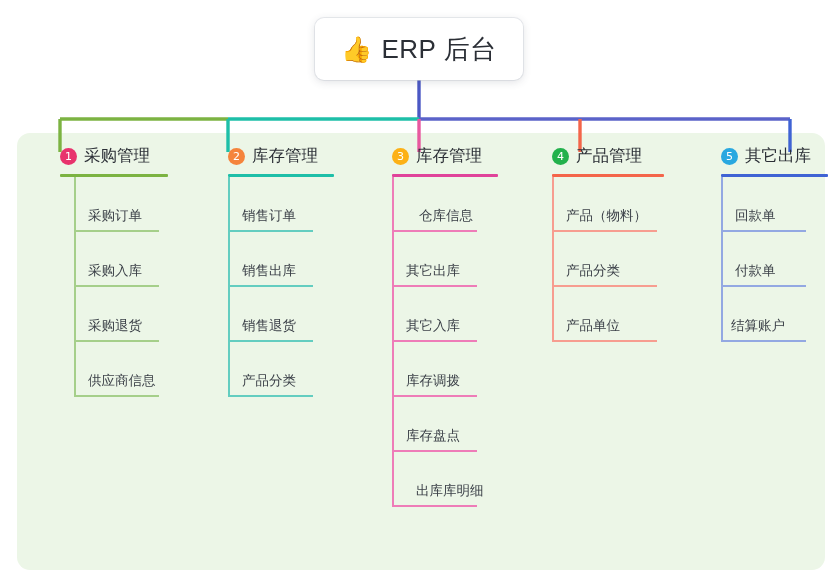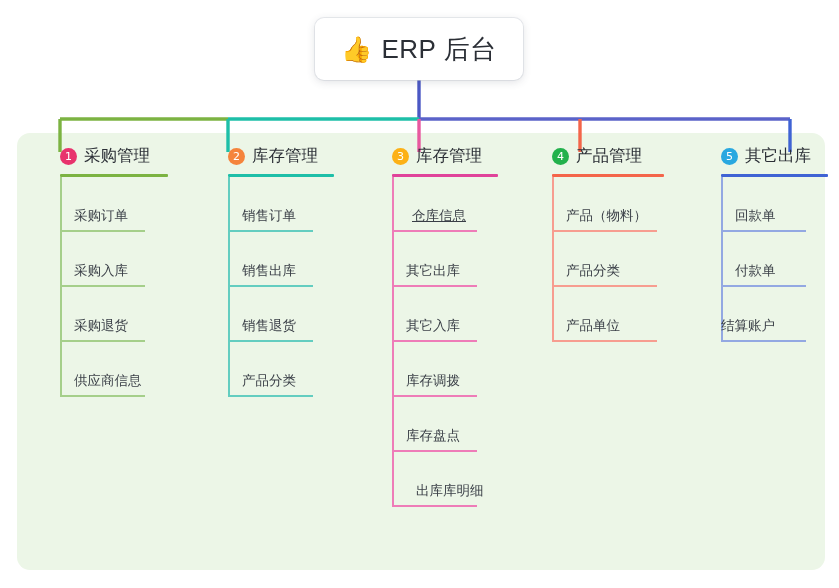--- a/index.html
+++ b/index.html
@@ -92,21 +92,21 @@
     <span class="root-title">ERP 后台</span>
   </div>
 
   <div id="columns-host">
       <div class="col" style="left: 39px;">
         <div class="col-head">
           <span class="badge" style="background: rgb(232, 51, 109);">1</span>
           <span class="head-label">采购管理</span>
         </div>
         <div class="head-rule" style="background: rgb(124, 179, 66); width: 108px; margin-left: 21px;"></div>
-        <div class="items" style="margin-left: 21px; position: relative;">
+        <div class="items" style="margin-left: 35px; position: relative;">
           <div class="item">
             <div style="position: absolute; left: 0px; top: 0px; bottom: 0px; width: 1.6px; background: rgb(165, 207, 138);"></div>
             <div class="item-text" style="left: 14px;">采购订单</div>
             <div class="item-rule" style="left: 0px; width: 85px; background: rgb(165, 207, 138);"></div>
           </div>
           <div class="item">
             <div style="position: absolute; left: 0px; top: 0px; bottom: 0px; width: 1.6px; background: rgb(165, 207, 138);"></div>
             <div class="item-text" style="left: 14px;">采购入库</div>
             <div class="item-rule" style="left: 0px; width: 85px; background: rgb(165, 207, 138);"></div>
           </div>
@@ -153,21 +153,21 @@
       </div>
       <div class="col" style="left: 371px;">
         <div class="col-head">
           <span class="badge" style="background: rgb(252, 177, 22);">3</span>
           <span class="head-label">库存管理</span>
         </div>
         <div class="head-rule" style="background: rgb(224, 67, 154); width: 106px; margin-left: 21px;"></div>
         <div class="items" style="margin-left: 21px; position: relative;">
           <div class="item">
             <div style="position: absolute; left: 0px; top: 0px; bottom: 0px; width: 1.6px; background: rgb(238, 124, 184);"></div>
-            <div class="item-text" style="left: 20px; text-decoration: underline;">仓库信息</div>
+            <div class="item-text" style="left: 27px;">仓库信息</div>
             <div class="item-rule" style="left: 0px; width: 85px; background: rgb(238, 124, 184);"></div>
           </div>
           <div class="item">
             <div style="position: absolute; left: 0px; top: 0px; bottom: 0px; width: 1.6px; background: rgb(238, 124, 184);"></div>
             <div class="item-text" style="left: 14px;">其它出库</div>
             <div class="item-rule" style="left: 0px; width: 85px; background: rgb(238, 124, 184);"></div>
           </div>
           <div class="item">
             <div style="position: absolute; left: 0px; top: 0px; bottom: 0px; width: 1.6px; background: rgb(238, 124, 184);"></div>
             <div class="item-text" style="left: 14px;">其它入库</div>
@@ -226,20 +226,20 @@
             <div class="item-text" style="left: 14px;">回款单</div>
             <div class="item-rule" style="left: 0px; width: 85px; background: rgb(147, 168, 226);"></div>
           </div>
           <div class="item">
             <div style="position: absolute; left: 0px; top: 0px; bottom: 0px; width: 1.6px; background: rgb(147, 168, 226);"></div>
             <div class="item-text" style="left: 14px;">付款单</div>
             <div class="item-rule" style="left: 0px; width: 85px; background: rgb(147, 168, 226);"></div>
           </div>
           <div class="item">
             <div style="position: absolute; left: 0px; top: 0px; bottom: 0px; width: 1.6px; background: rgb(147, 168, 226);"></div>
-            <div class="item-text" style="left: 0;">结算账户</div>
+            <div class="item-text" style="left: 10px;">结算账户</div>
             <div class="item-rule" style="left: 0px; width: 85px; background: rgb(147, 168, 226);"></div>
           </div>
         </div>
       </div>
     </div>
 
 </div>
 
 </body></html>

